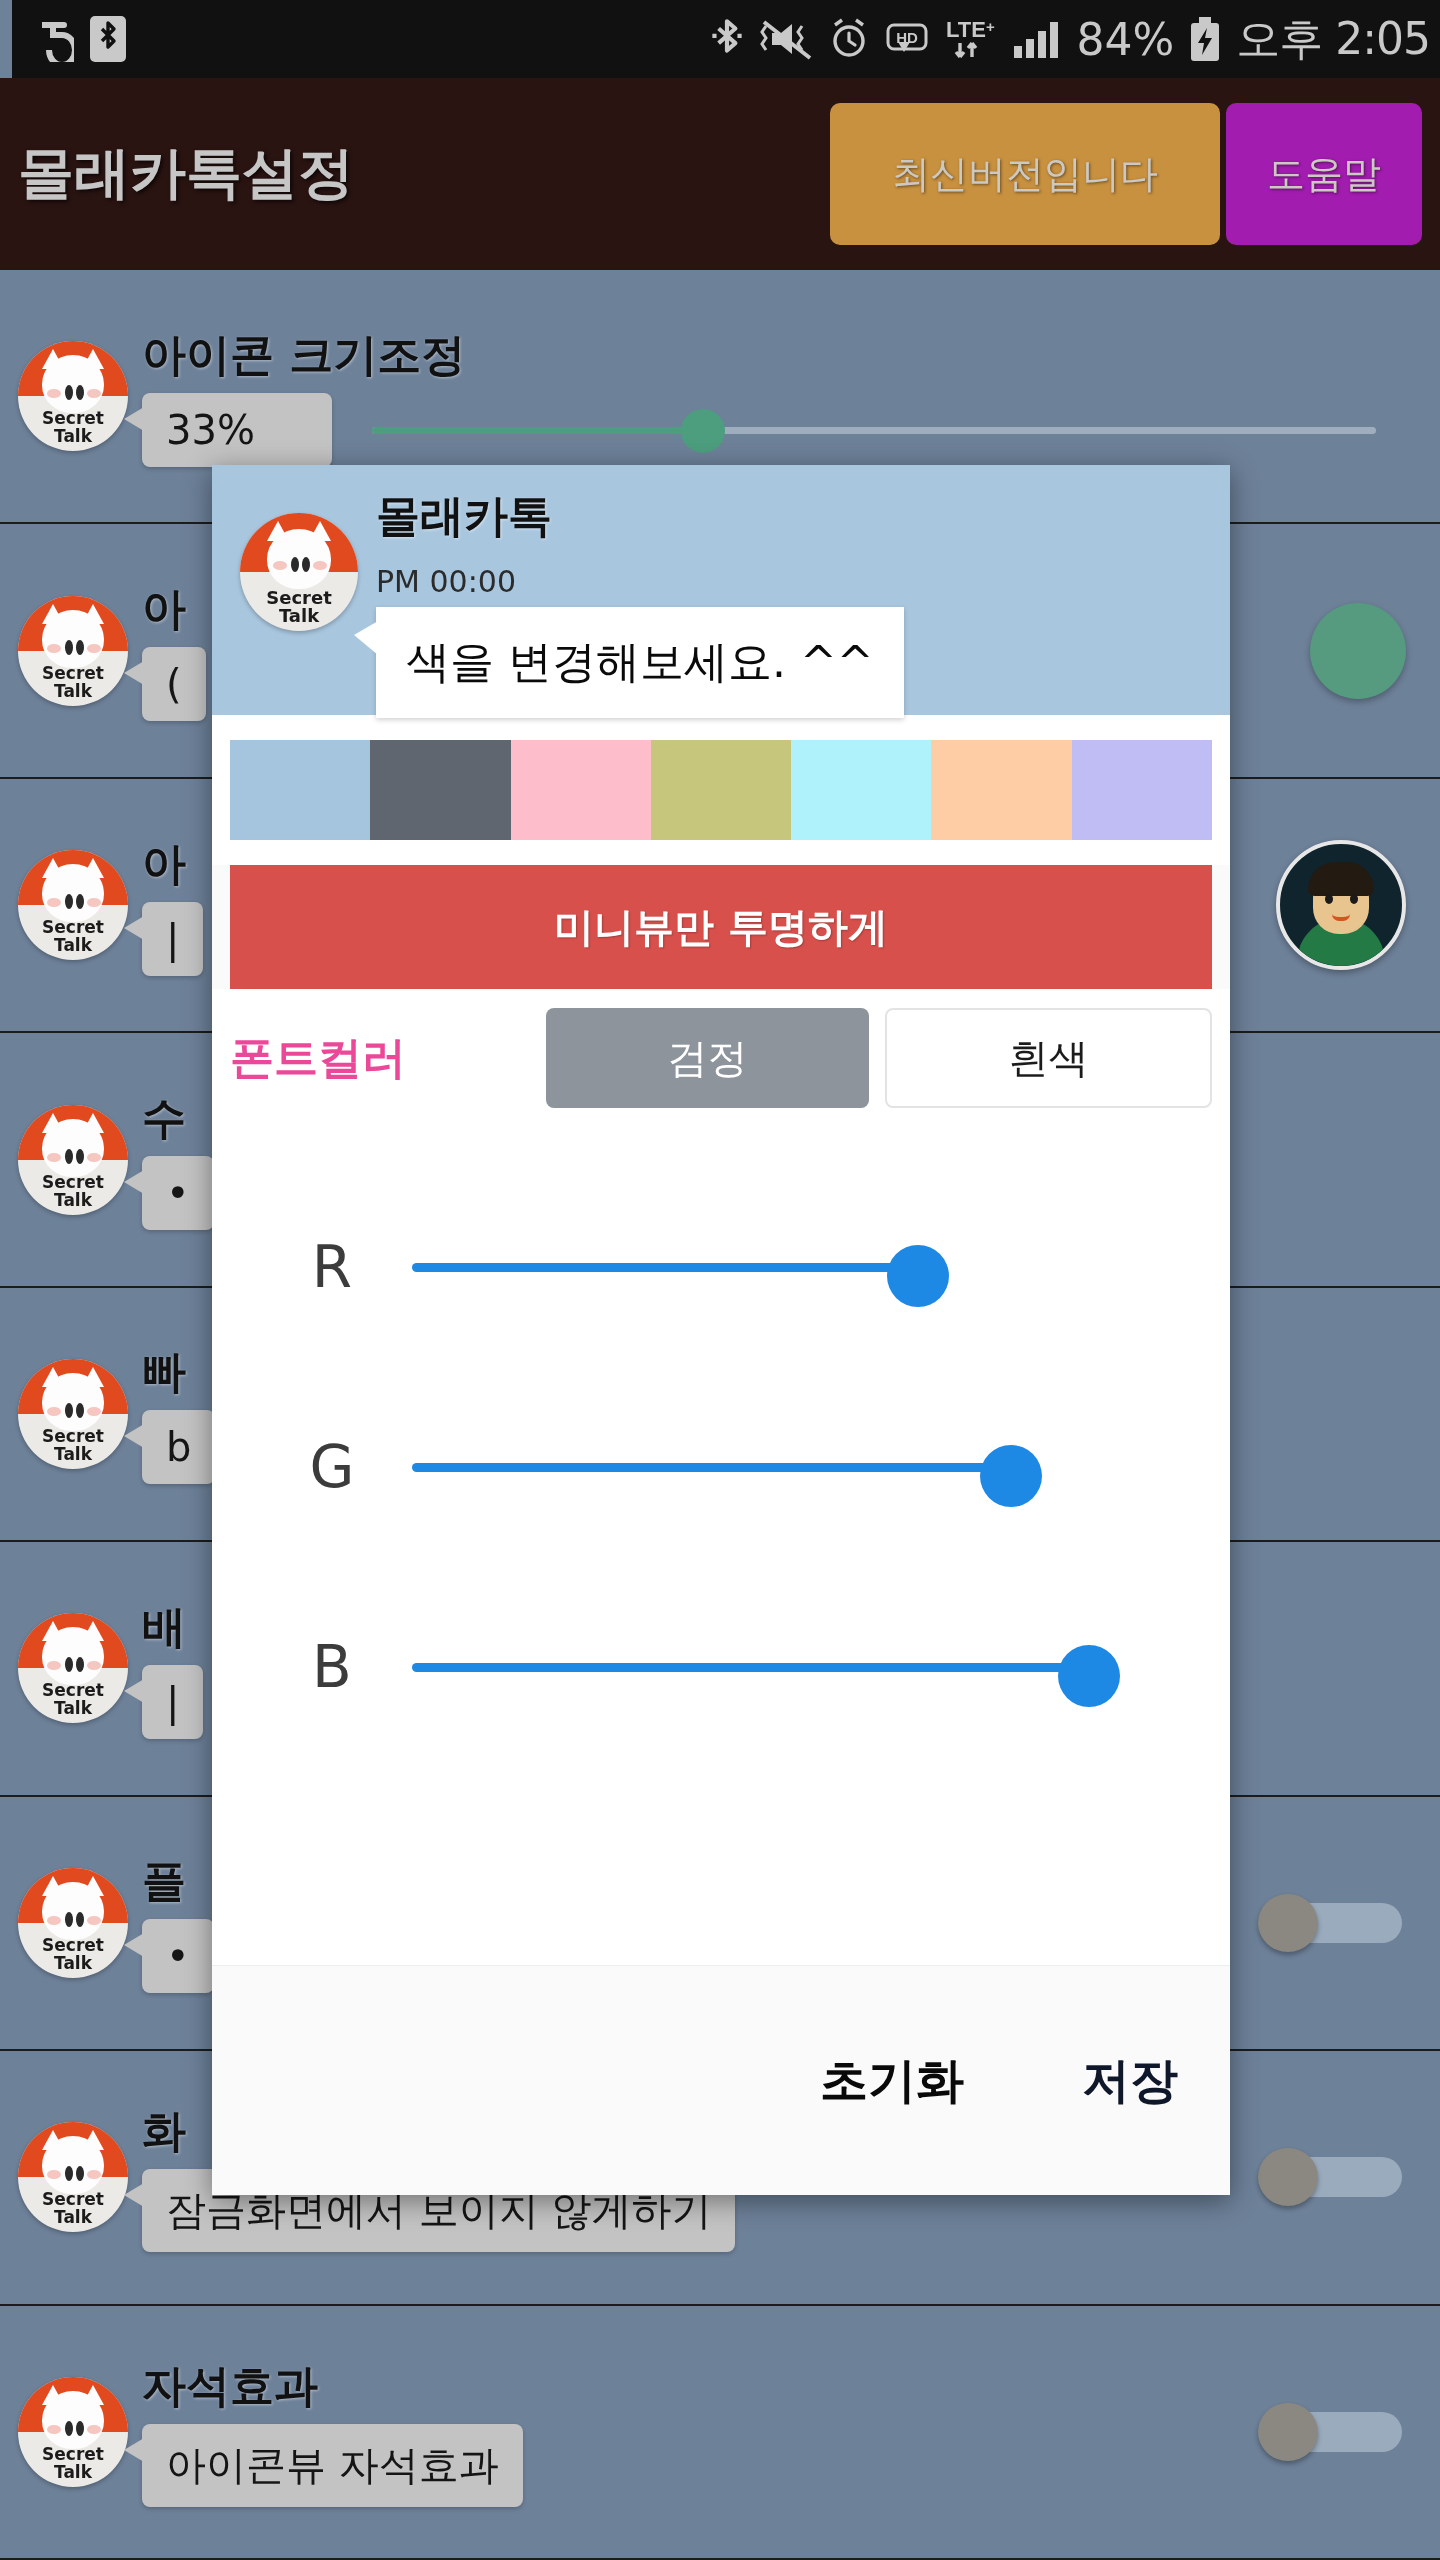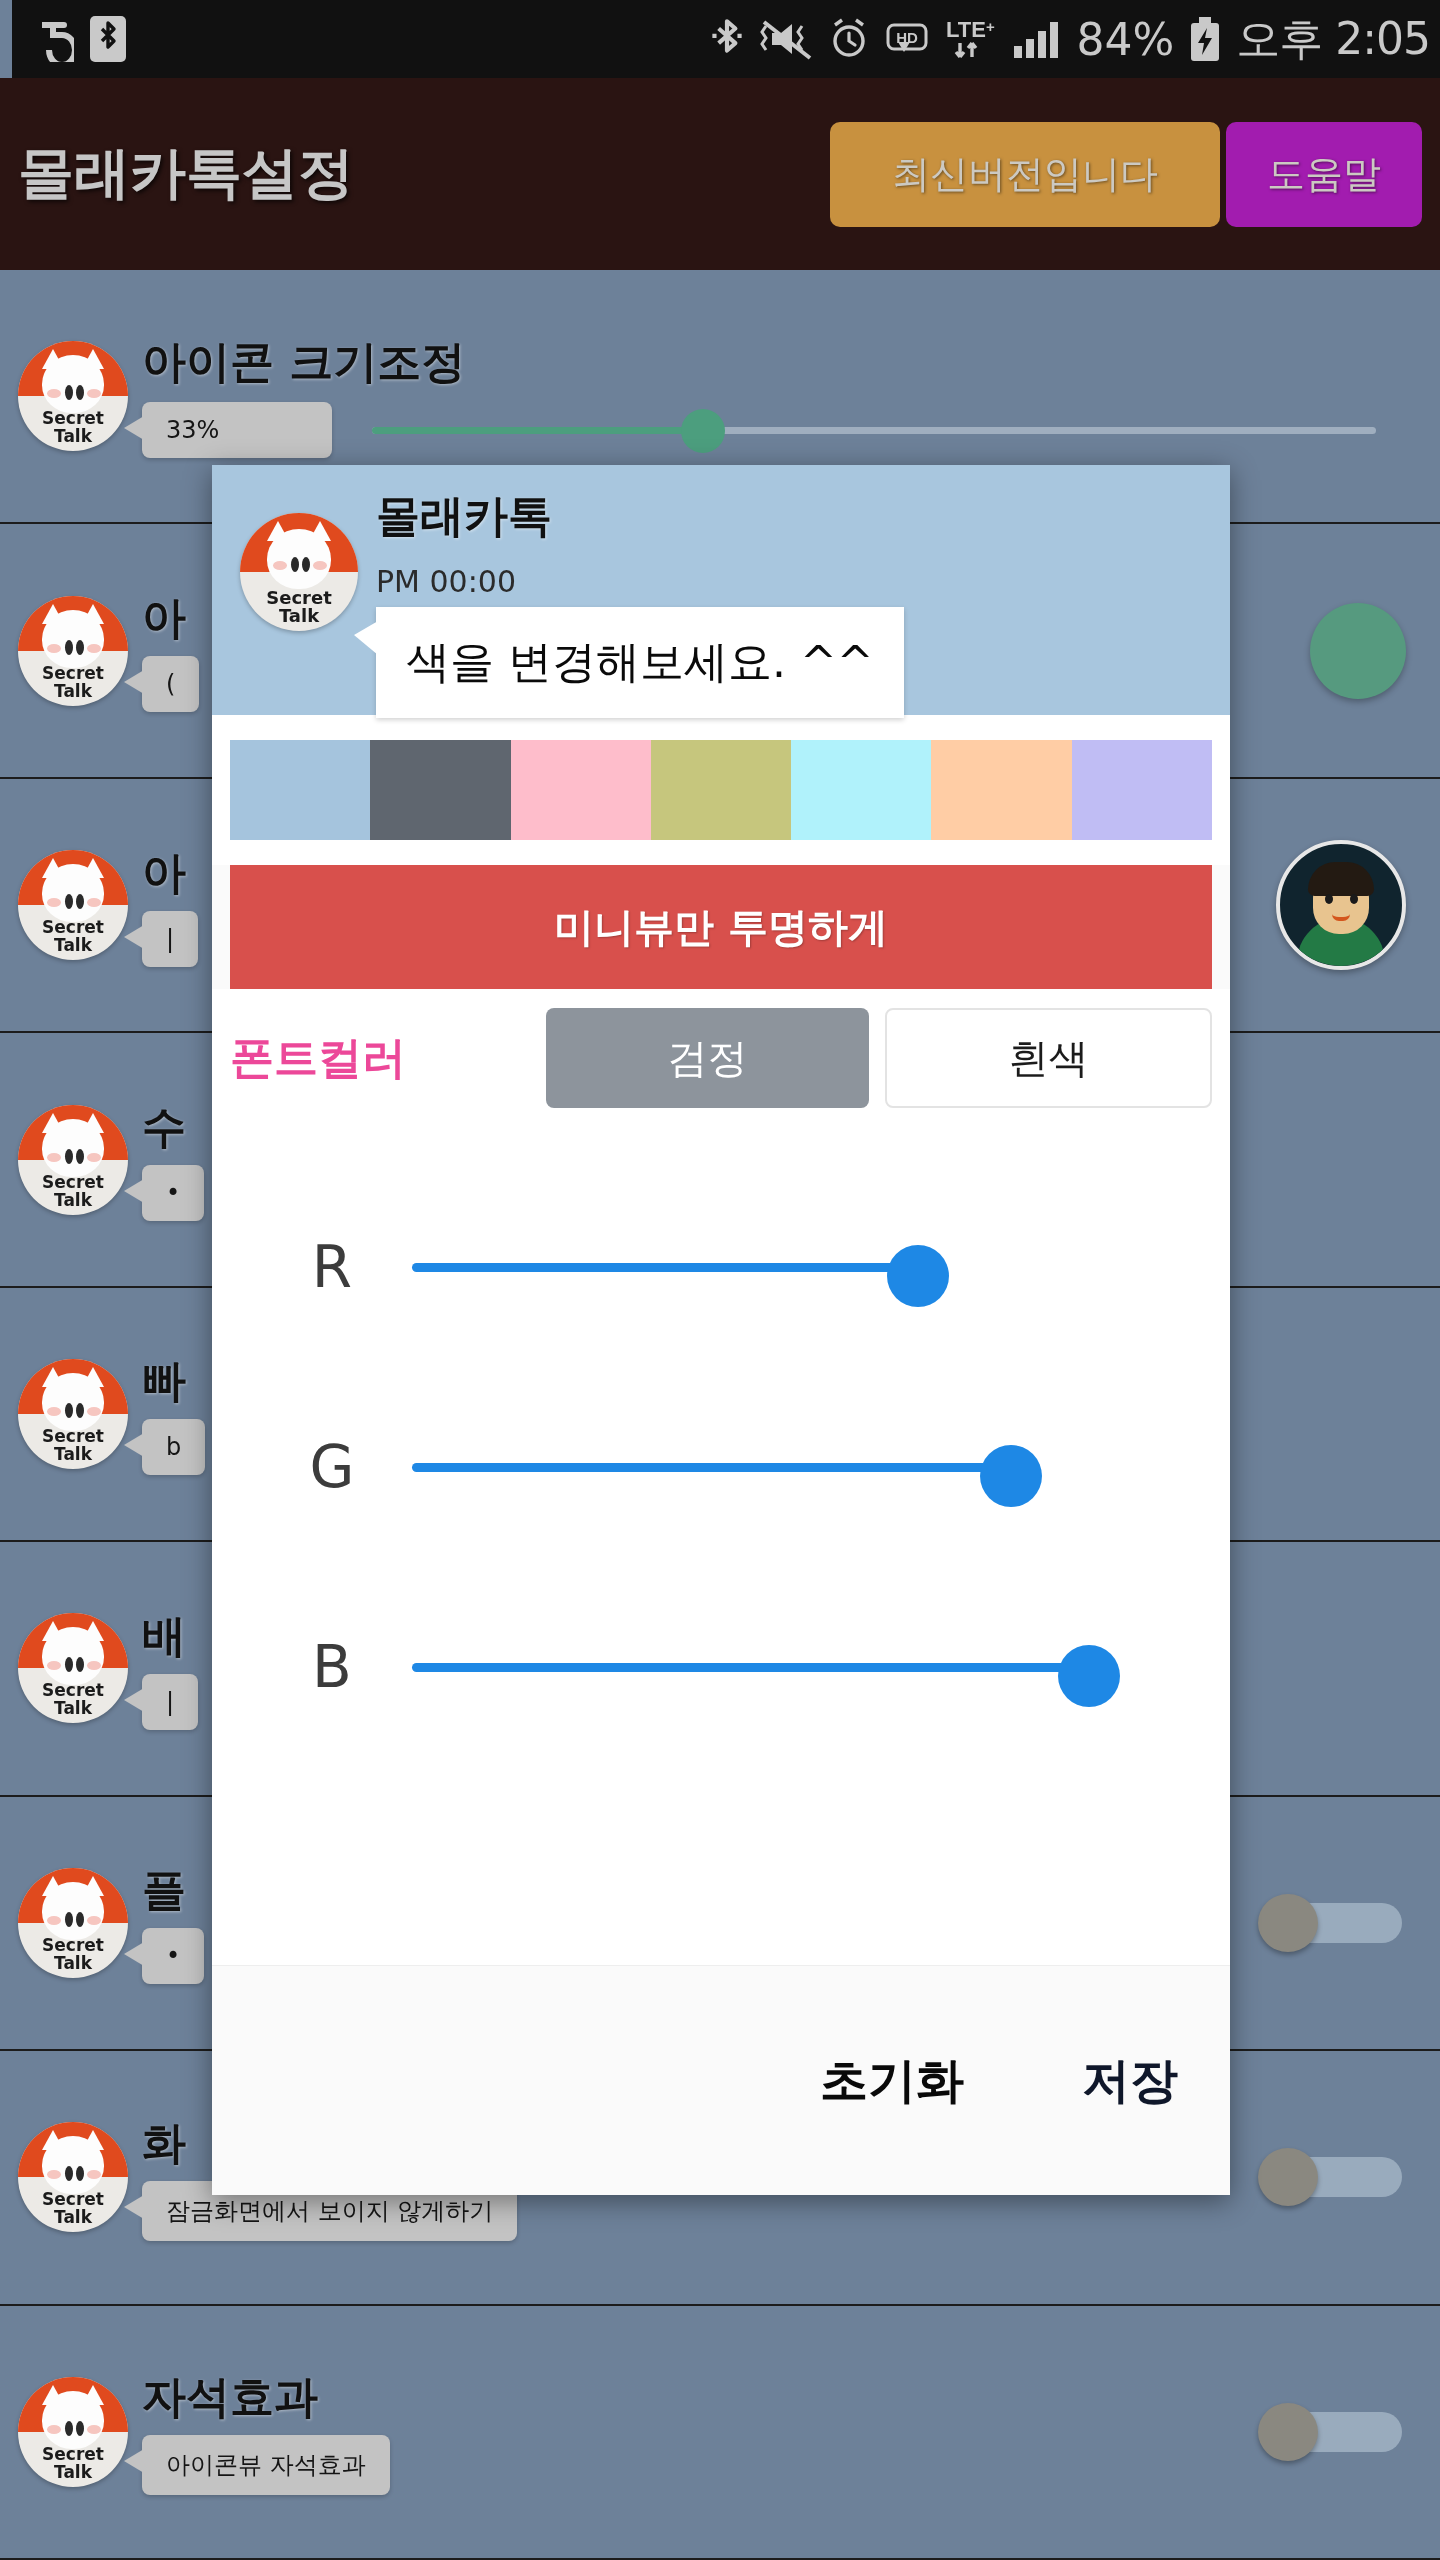--- a/index.html
+++ b/index.html
@@ -26,21 +26,21 @@
 
   
   #app-header{
     position:absolute; left:0; top:78px; width:1440px; height:192px;
     background:#2a1412; display:flex; align-items:center; padding:0 18px;
   }
   #app-title{
     color:#c6c6c6; font-size:56px; font-weight:bold;
     text-shadow:2px 2px 4px rgba(0,0,0,.7);
   }
-  .hdr-btns{ margin-left:auto; display:flex; align-items:center; gap:6px; height:105px; }
+  .hdr-btns{ margin-left:auto; display:flex; align-items:center; gap:6px; height:142px; }
   .hdr-btn{
     border-radius:10px; display:flex; align-items:center; justify-content:center;
     color:#ccc9c2; font-size:38px; height:100%;
     text-shadow:1px 1px 3px rgba(0,0,0,.5);
   }
   #btn-version{ background:#c8913f; width:390px; }
   #btn-help{ background:#a21caf; width:196px;font-family:Liberation Mono, monospace; }
 
   
   #settings-list{
@@ -86,21 +86,21 @@
     font-size:17px; line-height:18px; color:#1b1b1b; font-weight:bold;
   }
   .s-body{ margin-left:14px; flex:1; min-width:0; }
   .s-title{
     font-size:44px; color:#111; font-weight:bold;
     text-shadow:1px 1px 3px rgba(255,255,255,.45);
     margin-bottom:8px;
   }
   .s-bubble{
     display:inline-block; position:relative; background:#c3c3c3;
-    border-radius:8px; padding:14px 24px; font-size:24px; color:#151515;
+    border-radius:8px; padding:14px 24px; font-size:40px; color:#151515;
     box-shadow:0 2px 4px rgba(0,0,0,.2);
   }
   .s-bubble::before{
     content:""; position:absolute; left:-18px; top:14px;
     border-top:12px solid transparent; border-bottom:12px solid transparent;
     border-right:20px solid #c3c3c3;
   }
   .s-right{ margin-left:auto; padding-right:34px; flex:0 0 auto; }
   .toggle{ width:148px; height:58px; position:relative; }
   .toggle .track{

